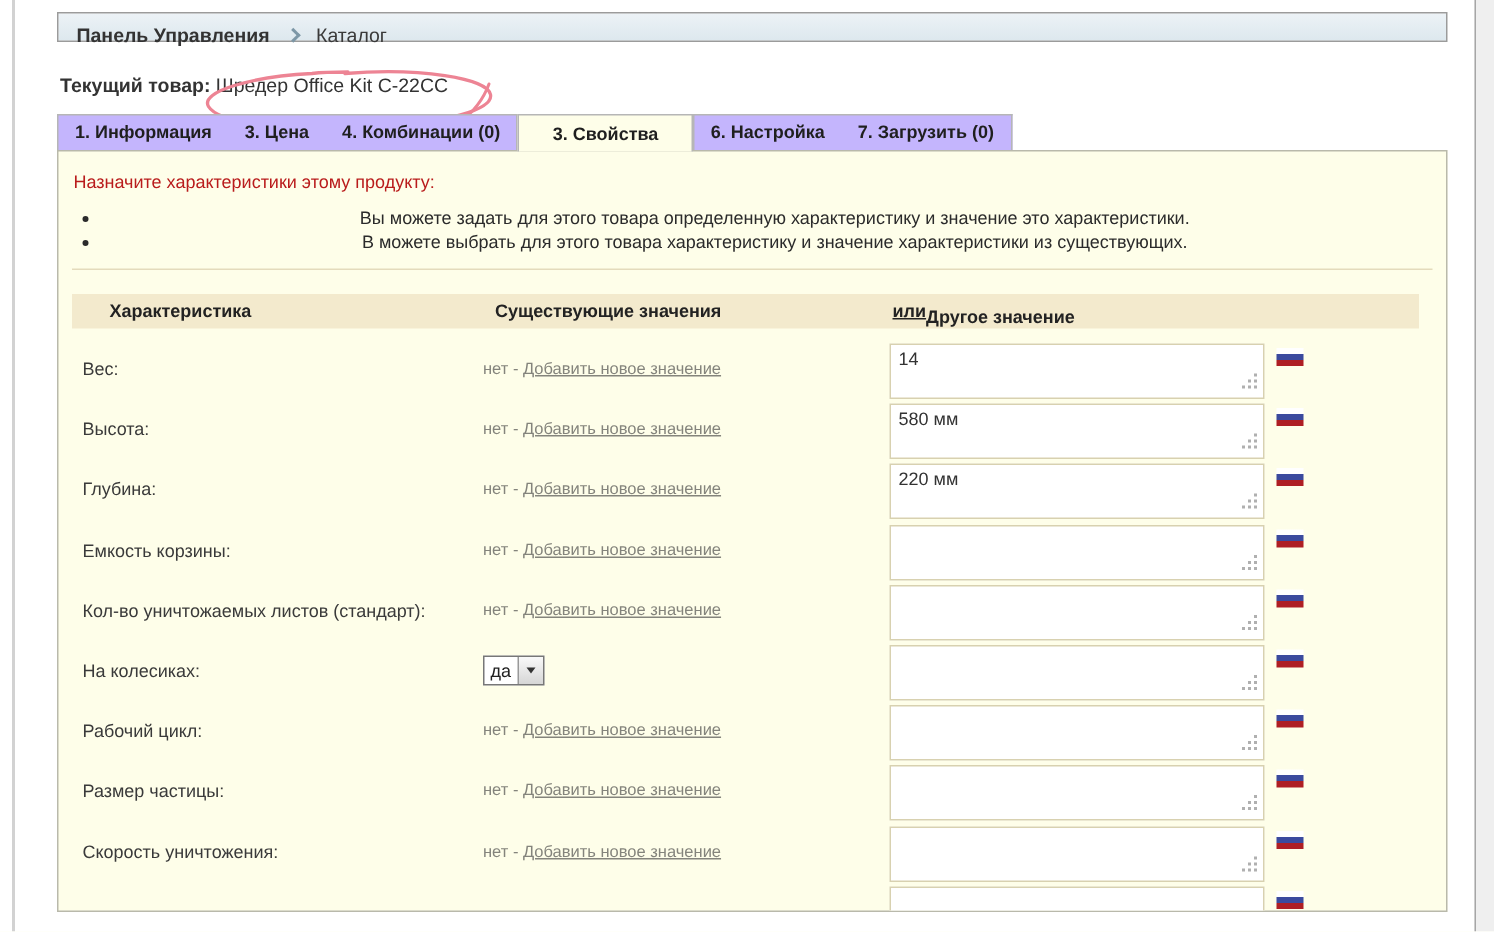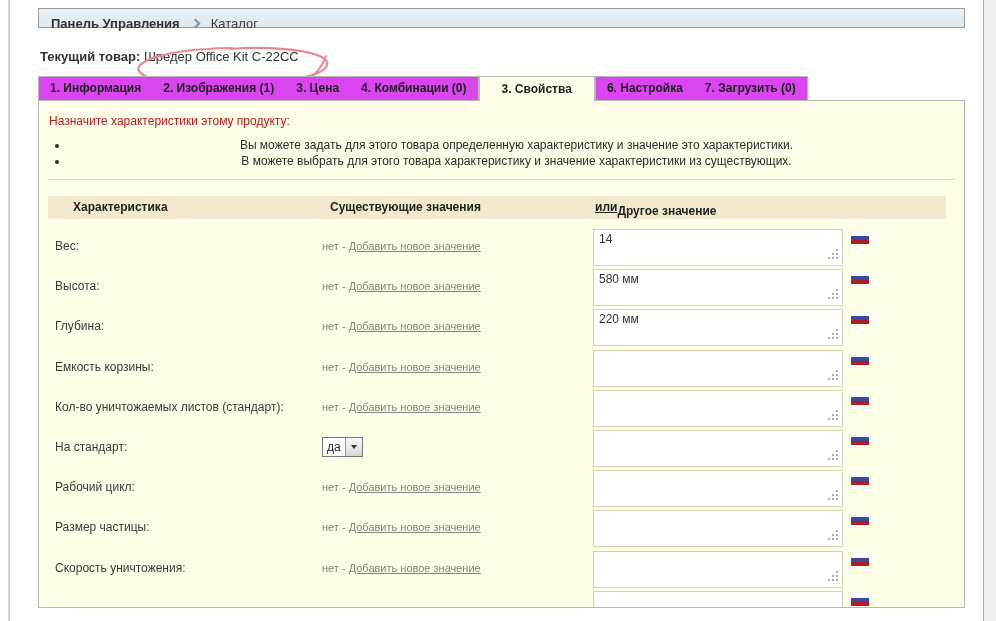--- a/index.html
+++ b/index.html
@@ -21,21 +21,21 @@
                border-top:2px solid #7d97a6; border-right:2px solid #7d97a6;
                transform:rotate(45deg); }
 
   
   .product-line { margin:21px 0 0 2px; font-size:13px; color:#333; }
   .product-line b { font-weight:bold; }
   .annotation { position:absolute; left:92px; top:34px; pointer-events:none; }
 
   
   .tab-bar { display:flex; align-items:flex-end; margin-top:11px; height:25px; position:relative; z-index:2; }
-  .tab-group { display:flex; border:1px solid #b6b6b6; border-bottom:none; background:#d946ef; height:24px; }
+  .tab-group { display:flex; border:1px solid #b6b6b6; border-bottom:none; background:#c4b5fd; height:24px; }
   .tab { padding:0 11px; line-height:23px; font-size:12px; font-weight:bold; color:#1f1f1f;
          white-space:nowrap; cursor:pointer; }
   .tab.active { height:25px; line-height:24px; background:#fefee9; border:1px solid #b6b6b6;
                 border-bottom:none; margin-bottom:-1px; padding:0 22px; }
 
   
   .panel { position:relative; width:927px; height:508px; background:#fefee9;
            border:1px solid #b9b9ab; overflow:hidden; }
   .panel-heading { margin:13px 0 0 10px; font-size:12px; font-weight:normal; color:#b91c1c; }
   .panel-bullets { margin:9px 0 0 30px; font-size:12px; color:#2b2b2b;text-align:center; }
@@ -95,21 +95,20 @@
   </div>
 
   <svg class="annotation" width="205" height="48" viewBox="0 0 205 48">
     <path d="M 100 7 C 150 3, 195 10, 197 21 C 199 31, 168 40, 118 43 C 68 46, 16 41, 9 29 C 3 19, 38 9, 78 7 C 86 6, 94 6, 102 6" fill="none" stroke="#ed8494" stroke-width="2.2" stroke-linecap="round"></path>
     <path d="M 196 14 C 192 25, 184 34, 176 40" fill="none" stroke="#ed8494" stroke-width="2" stroke-linecap="round"></path>
   </svg>
 
   <div class="tab-bar">
     <div class="tab-group">
       <span class="tab">1. Информация</span>
-      <span class="tab">2. Изображения (1)</span>
       <span class="tab">3. Цена</span>
       <span class="tab">4. Комбинации (0)</span>
     </div>
     <span class="tab active">3. Свойства</span>
     <div class="tab-group">
       <span class="tab">6. Настройка</span>
       <span class="tab">7. Загрузить (0)</span>
     </div>
   </div>
 
@@ -177,21 +176,21 @@
     <span class="row-existing"><span class="none-txt">нет - </span><a class="add-link">Добавить новое значение</a></span>
 
     <span class="ta-wrap">
       <textarea style=""></textarea>
       <span class="grip"></span>
     </span>
     <span class="flag"></span>
   </div>
 
   <div class="row">
-    <span class="row-label">На стандарт:</span>
+    <span class="row-label">На колесиках:</span>
 
     <span class="fake-select">
       <span class="sel-txt">да</span>
       <span class="sel-btn">
               <span class="arr"></span>
             </span>
     </span>
     <span class="ta-wrap">
       <textarea style=""></textarea>
       <span class="grip"></span>

